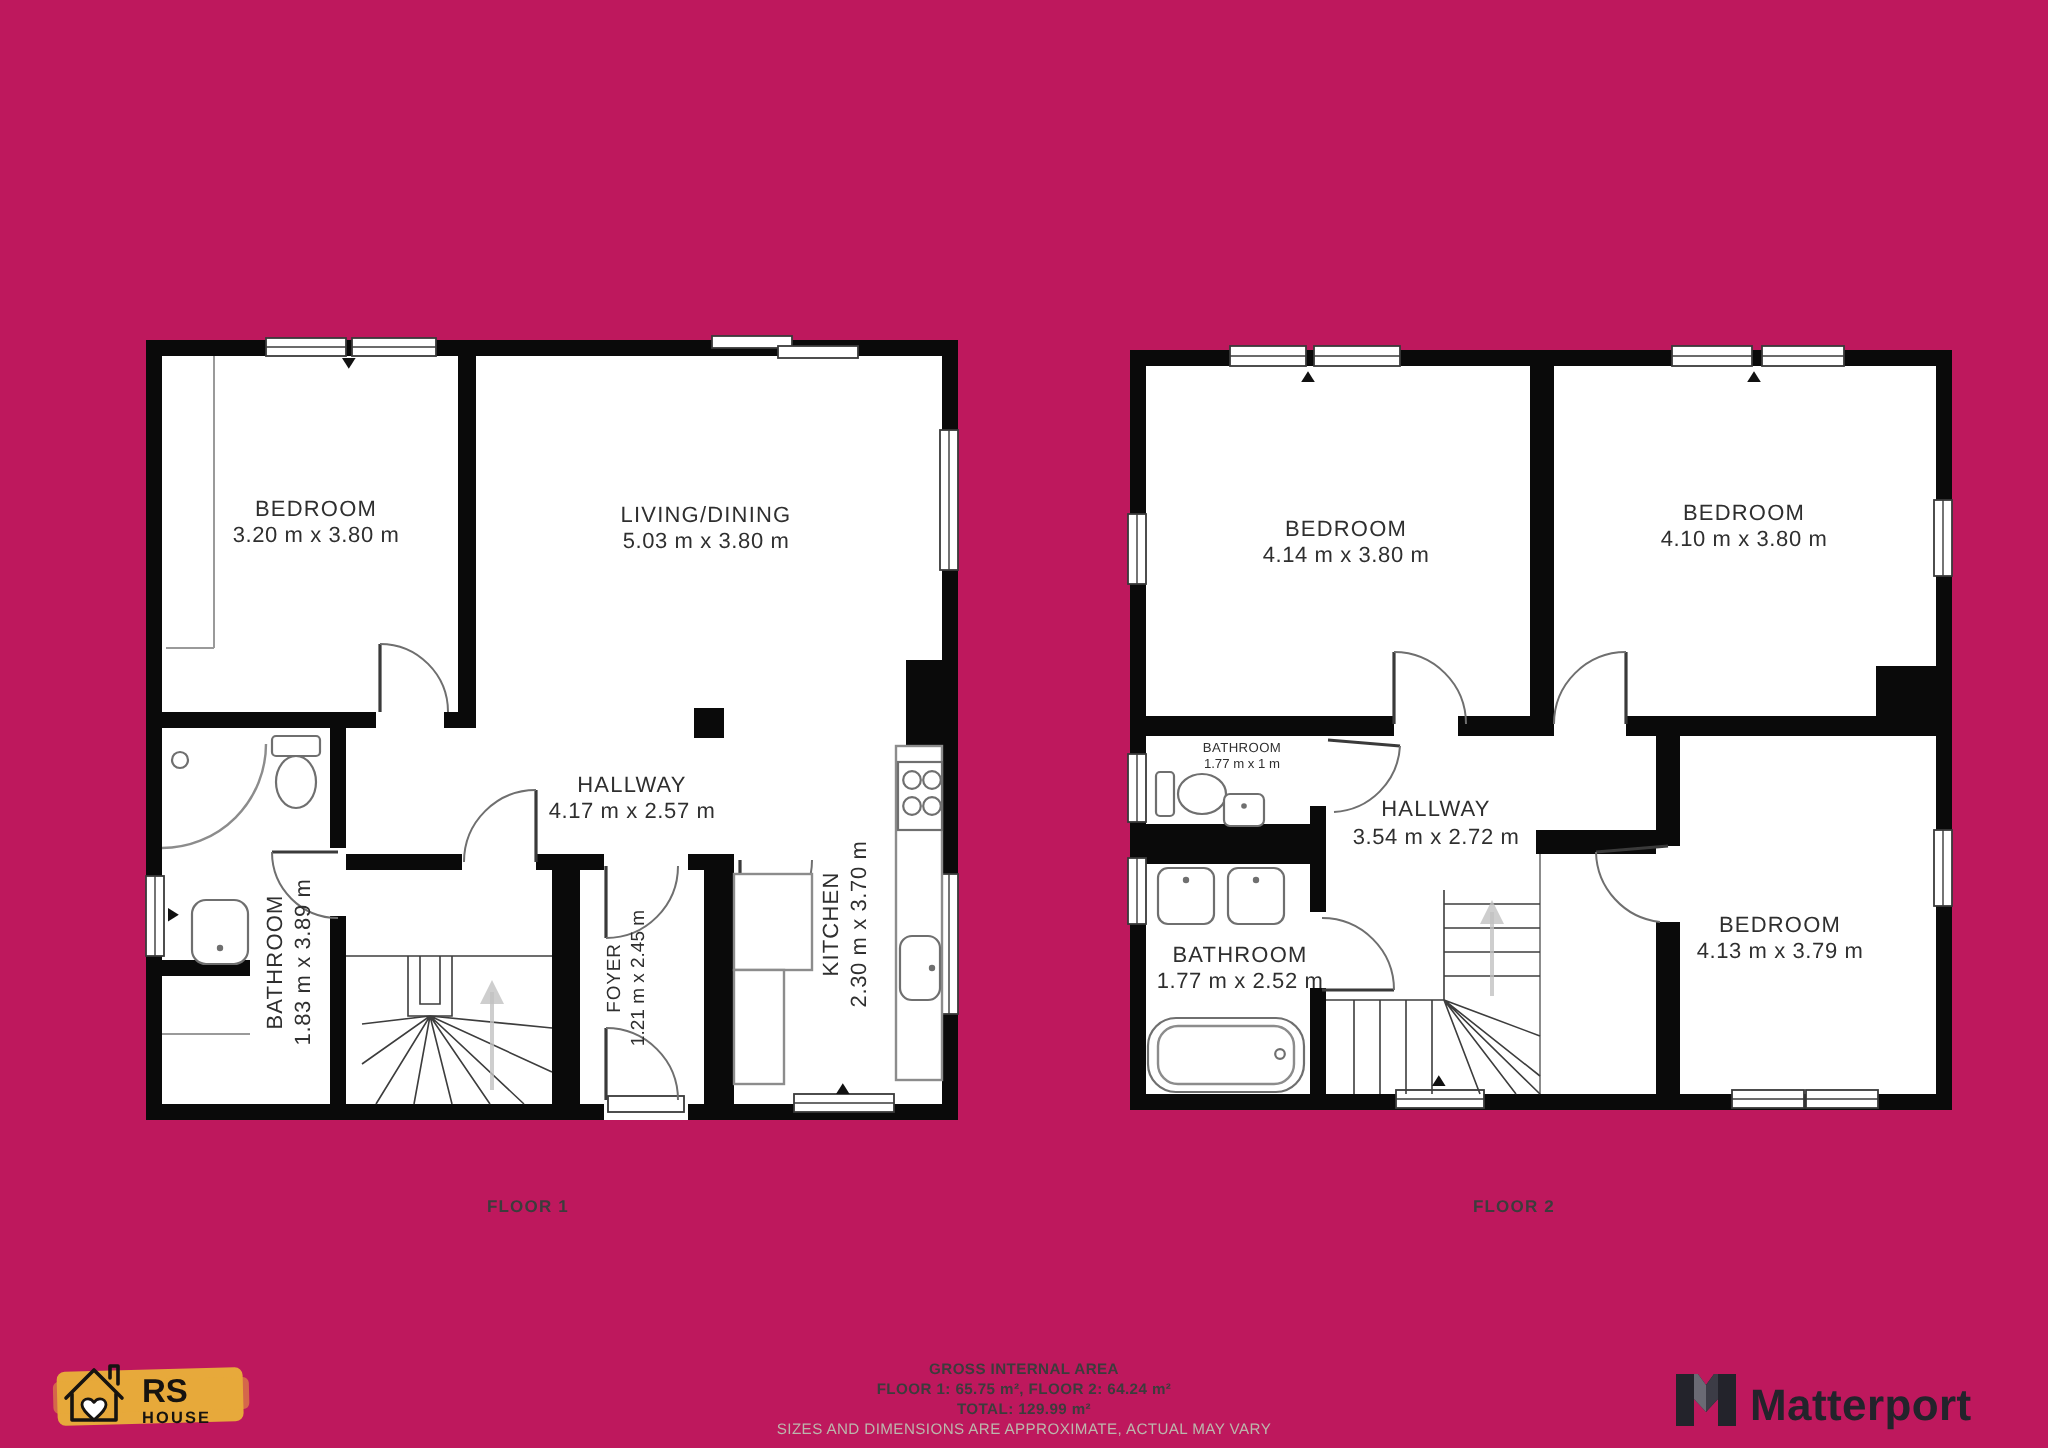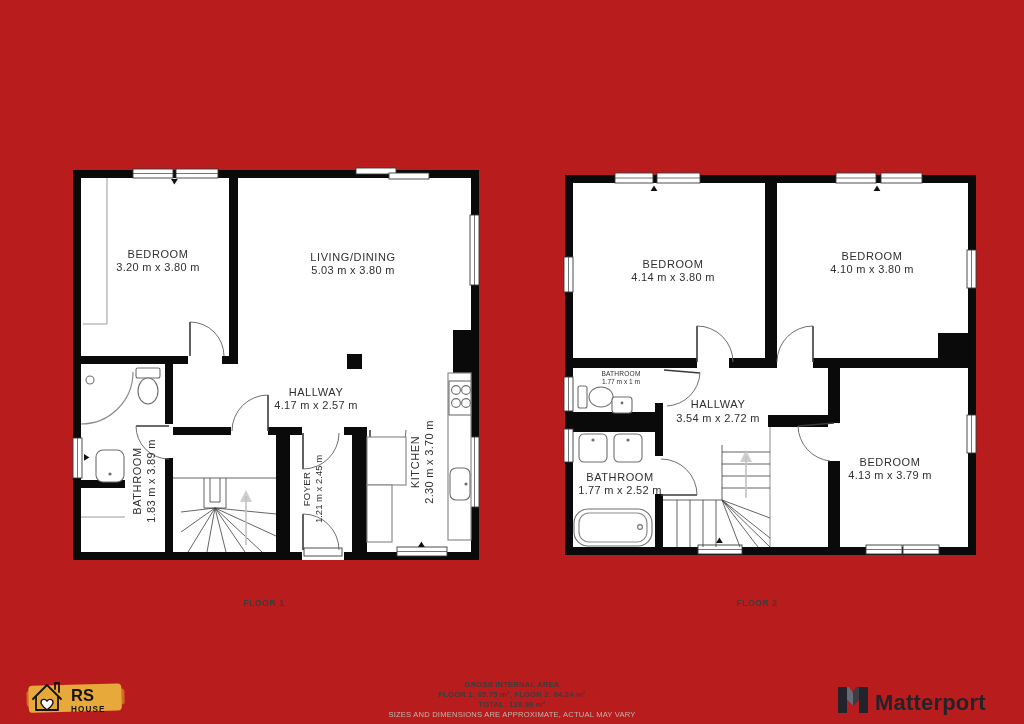--- a/index.html
+++ b/index.html
@@ -1,16 +1,16 @@
 <!DOCTYPE html>
 <html><head>
 <meta charset="utf-8">
 <style>
   html,body{margin:0;padding:0;background:#fbfaf7;}
-  .page{position:relative;width:1024px;height:724px;background:#b91c1c;overflow:hidden;
+  .page{position:relative;width:1024px;height:724px;background:#be185d;overflow:hidden;
         font-family:"Liberation Sans", sans-serif;}
   svg{position:absolute;left:0;top:0;}
   text{font-family:"Liberation Sans", sans-serif;}
   .room-name{font-size:11px;fill:#2f2f2f;letter-spacing:.6px;}
   .room-dims{font-size:11px;fill:#2f2f2f;letter-spacing:.3px;}
   .room-name-sm{font-size:6.6px;fill:#2f2f2f;letter-spacing:.2px;}
   .room-dims-sm{font-size:6.6px;fill:#2f2f2f;}
   .room-name-foyer{font-size:9.5px;fill:#2f2f2f;letter-spacing:.4px;}
   .room-dims-foyer{font-size:9.5px;fill:#2f2f2f;}
   .floor-label{font-size:8.5px;font-weight:bold;fill:#3c3c3c;letter-spacing:.6px;}

